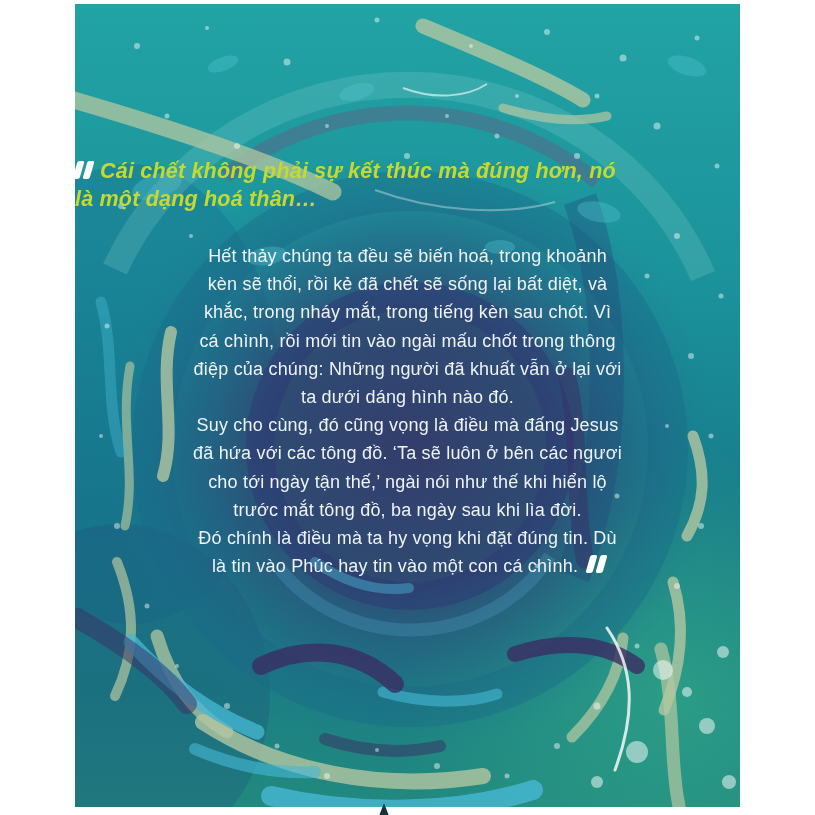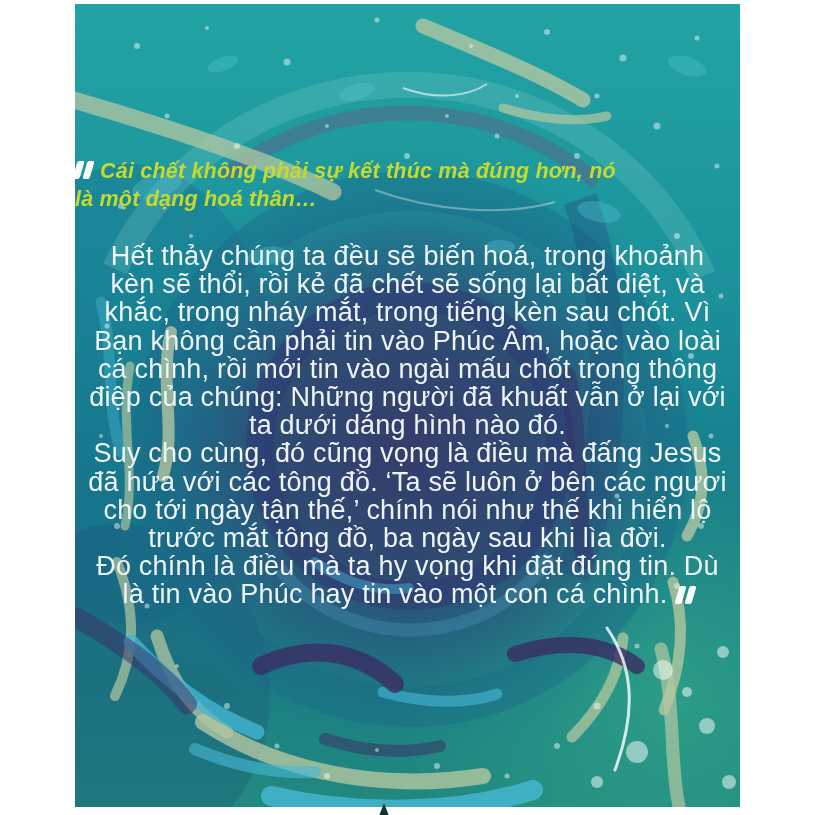--- a/index.html
+++ b/index.html
@@ -35,21 +35,21 @@
     font-size: 21.5px;
     line-height: 28.2px;
     color: #c6d92f;
     letter-spacing: 0.2px;
   }
   .body-block {
     position: absolute;
     left: 0; right: 0;
     top: 238px;
     text-align: center;
-    font-size: 27px;
+    font-size: 18px;
     line-height: 28.2px;
     color: #eef3f5;
     letter-spacing: 0.2px;
   }
   .qmark {
     display: inline-block;
     width: 7px;
     height: 18px;
     background: #fbfcfc;
     border-radius: 2px;
@@ -216,27 +216,26 @@
 
     <div class="quote-block">
       <div><span class="qmark open"></span><span>Cái chết không phải sự kết thúc mà đúng hơn, nó</span></div>
       <div><span>là một dạng hoá thân…</span></div>
     </div>
 
     <div class="body-block">
       <div>Hết thảy chúng ta đều sẽ biến hoá, trong khoảnh</div>
       <div>kèn sẽ thổi, rồi kẻ đã chết sẽ sống lại bất diệt, và</div>
       <div>khắc, trong nháy mắt, trong tiếng kèn sau chót. Vì</div>
-      <div>Bạn không cần phải tin vào Phúc Âm, hoặc vào loài</div>
       <div>cá chình, rồi mới tin vào ngài mấu chốt trong thông</div>
       <div>điệp của chúng: Những người đã khuất vẫn ở lại với</div>
       <div>ta dưới dáng hình nào đó.</div>
       <div>Suy cho cùng, đó cũng vọng là điều mà đấng Jesus</div>
       <div>đã hứa với các tông đồ. ‘Ta sẽ luôn ở bên các ngươi</div>
-      <div>cho tới ngày tận thế,’ chính nói như thế khi hiển lộ</div>
+      <div>cho tới ngày tận thế,’ ngài nói như thế khi hiển lộ</div>
       <div>trước mắt tông đồ, ba ngày sau khi lìa đời.</div>
       <div>Đó chính là điều mà ta hy vọng khi đặt đúng tin. Dù</div>
       <div><span>là tin vào Phúc hay tin vào một con cá chình.</span><span class="qmark close"></span></div>
     </div>
 
   </div>
 
   <div class="bottom-mark"></div>
 
 </div>

